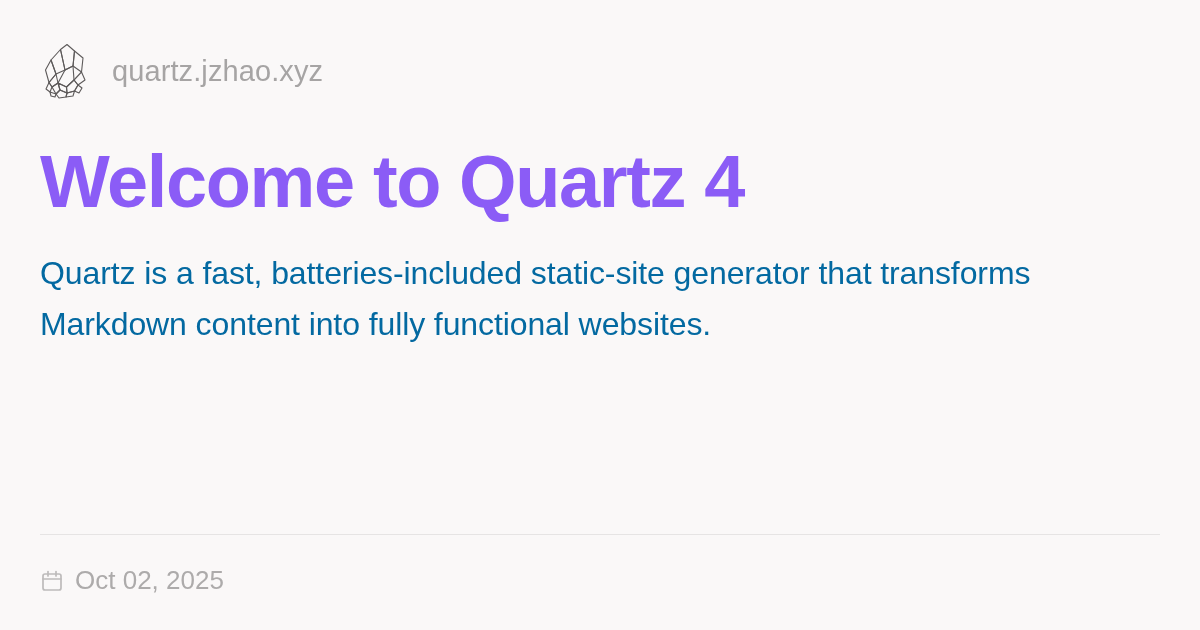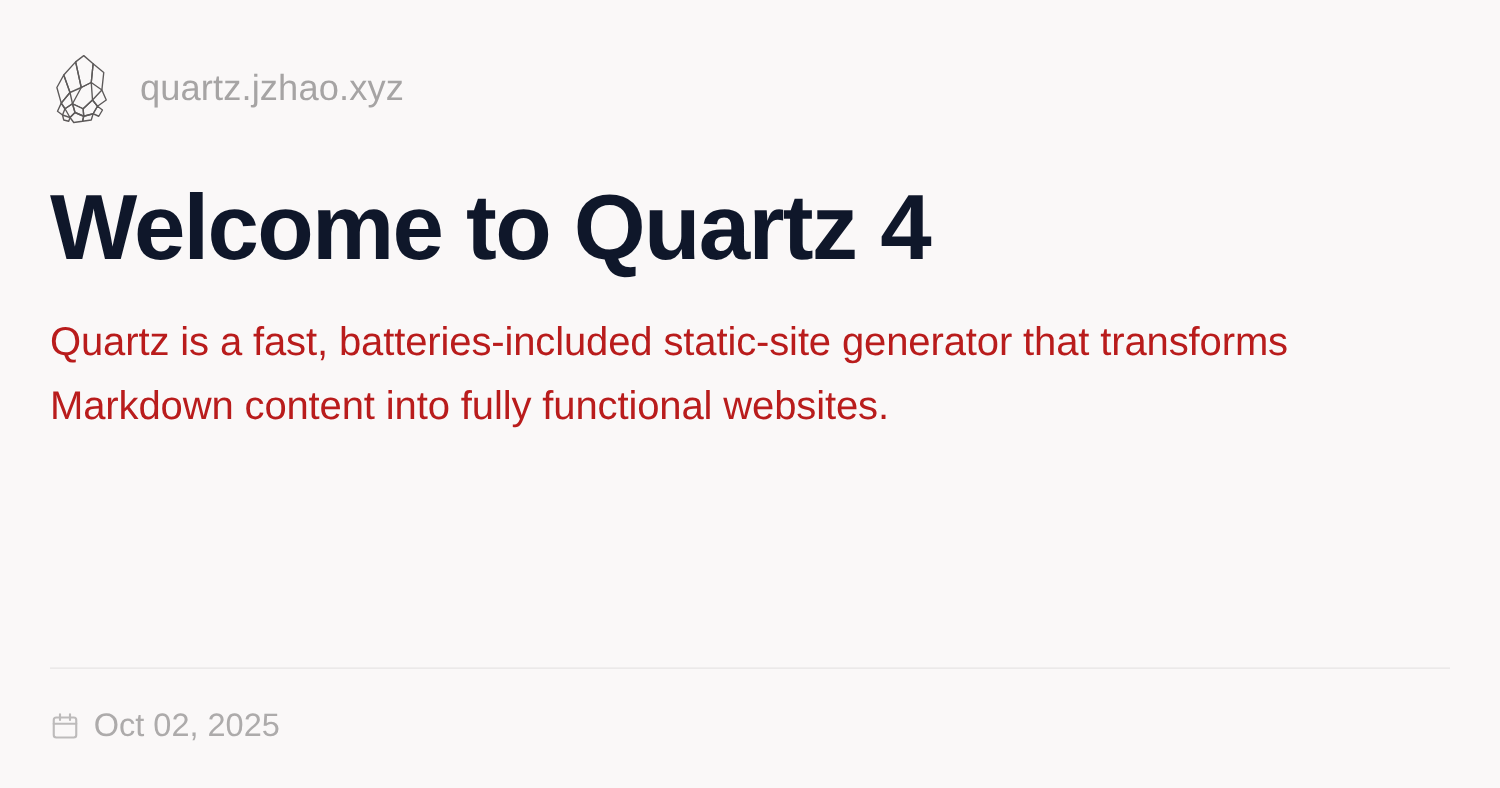--- a/index.html
+++ b/index.html
@@ -47,32 +47,32 @@
     letter-spacing: 0.1px;
     white-space: nowrap;
   }
 
   
   .title {
     margin: 42px 0 0 0;
     font-size: 74px;
     line-height: 1.03;
     font-weight: 700;
-    color: #0f172a;
+    color: #8b5cf6;
     letter-spacing: -1.4px;
     max-width: 1080px;
   }
 
   
   .description {
     margin: 28px 0 0 0;
     font-size: 32px;
     line-height: 1.58;
     font-weight: 400;
-    color: #b91c1c;
+    color: #0369a1;
     letter-spacing: -0.1px;
     max-width: 1075px;
   }
 
   
   .footer {
     position: absolute;
     left: 40px;
     right: 44px;
     bottom: 34px;

